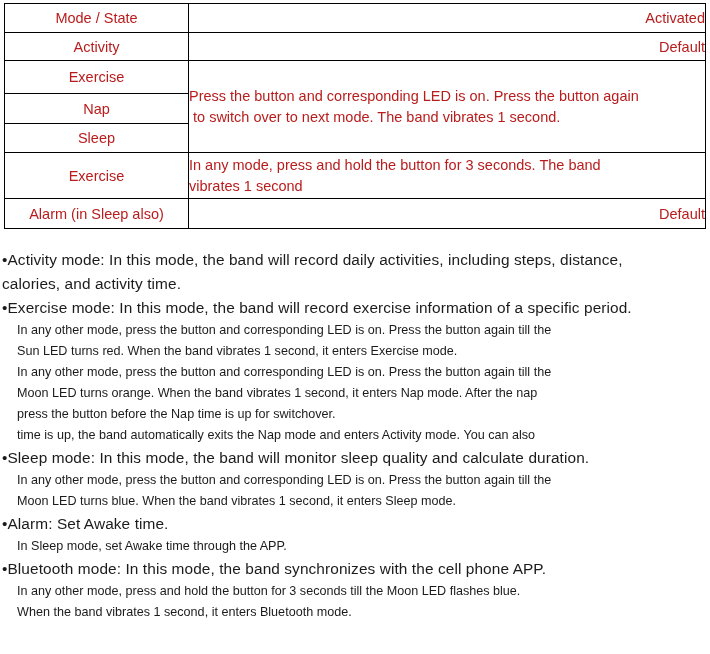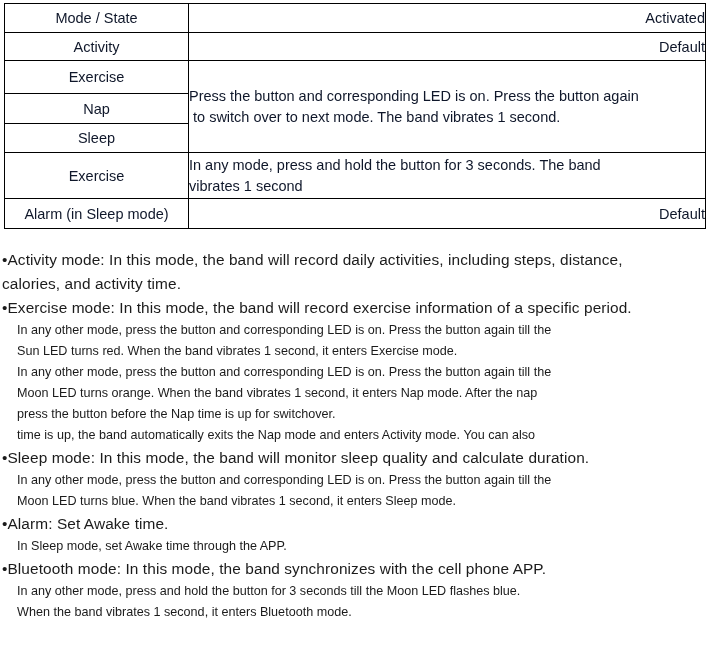--- a/index.html
+++ b/index.html
@@ -15,21 +15,21 @@
   
   table.mode-table {
     position: absolute; top: 3px; left: 4px;
     width: 702px;
     border-collapse: collapse;
     table-layout: fixed;
   }
   table.mode-table td {
     border: 1.5px solid #000000;
     font-size: 14.5px;
-    color: #0f172a;
+    color: #b91c1c;
     vertical-align: middle;
     padding: 0;
   }
   td.c-label { width: 184px; text-align: center; }
   td.c-center { text-align: right; }
   td.c-left { text-align: left; padding-left: 7px; padding-right: 4px; margin-left: 48px; }
   .cell-line { white-space: pre-wrap; line-height: 21px; font-size: 14.5px; }
   tr.r-h29 { height: 29px; }
   tr.r-h28 { height: 28px; }
   tr.r-h33 { height: 33px; }
@@ -84,21 +84,21 @@
       <td class="c-label">Sleep</td>
     </tr>
     <tr class="r-h46">
       <td class="c-label">Exercise</td>
       <td class="c-left">
         <div class="cell-line">In any mode, press and hold the button for 3 seconds. The band</div>
         <div class="cell-line">vibrates 1 second</div>
       </td>
     </tr>
     <tr class="r-h30">
-      <td class="c-label">Alarm (in Sleep mode)</td>
+      <td class="c-label">Alarm (in Sleep also)</td>
       <td class="c-center">Default</td>
     </tr>
   </tbody>
     </table>
 
   <div class="body-text">
 
     <div class="section">
       <div class="h-line">•Activity mode: In this mode, the band will record daily activities, including steps, distance,</div>
       <div class="h-line">calories, and activity time.</div>

